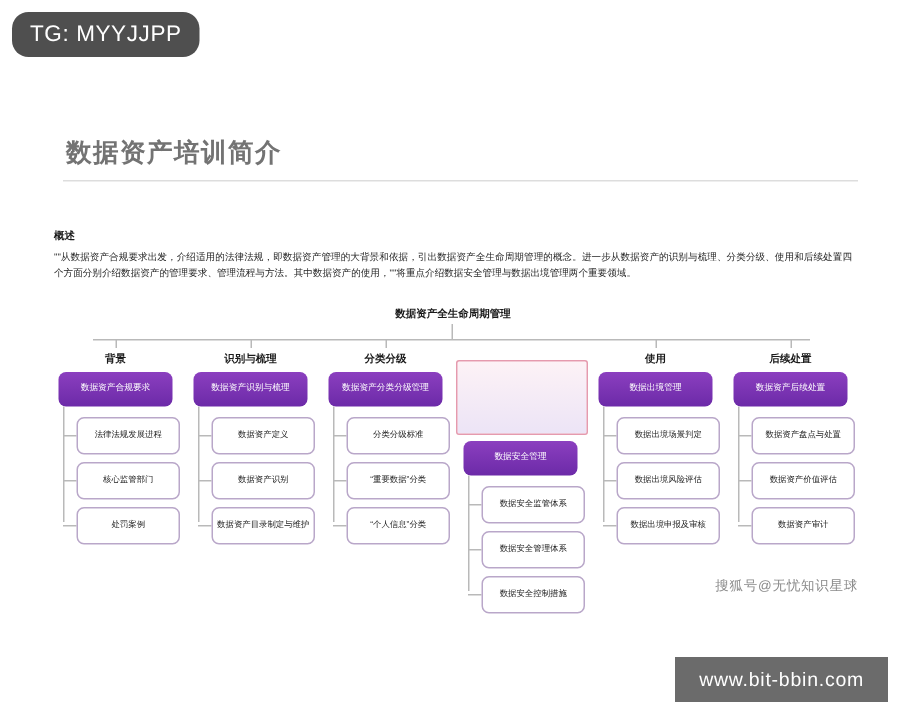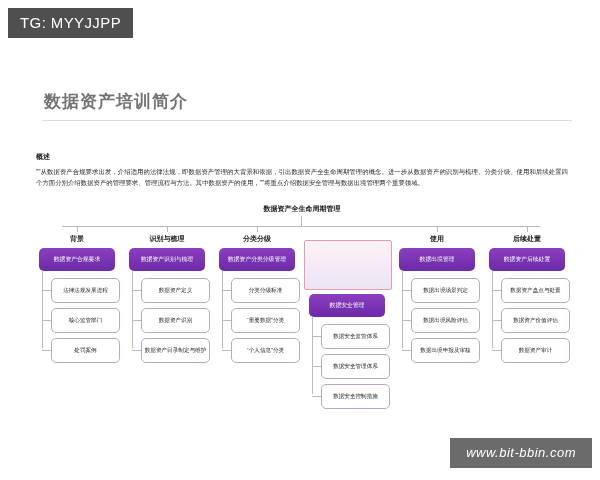--- a/index.html
+++ b/index.html
@@ -11,20 +11,21 @@
   }
   #root { position: relative; width: 600px; height: 480px; background: #fff; }
 
   
   .tg-badge {
     position: absolute; left: 8px; top: 8px;
     background: #4f4f4f; color: #ffffff;
     font-size: 15px; letter-spacing: .4px;
     padding: 6px 12px 7px 12px;
     white-space: nowrap;
+    border-radius: 11px;
   }
 
   
   .card {
     position: absolute; left: 14px; top: 62px;
     width: 572px; height: 370px;
     background: #ffffff;
   }
   .card-title {
     position: absolute; left: 30px; top: 28px;
@@ -102,21 +103,20 @@
   
   .watermark {
     position: absolute; right: 28px; top: 384px;
     font-size: 9px; color: #8a8a8a; letter-spacing: .5px;
   }
   .footer-bar {
     position: absolute; right: 8px; bottom: 12px;
     background: #6b6b6b; color: #ffffff;
     font-size: 13px; letter-spacing: .5px;
     padding: 7px 16px 8px 16px;
-    font-style: italic;
   }
 </style>
 </head>
 <body>
 
 <div id="root">
 
   <div class="tg-badge">TG: MYYJJPP</div>
 
   <div class="card">
@@ -250,15 +250,16 @@
               <div class="sub-item">
                 <div class="elbow"></div>
                 <div class="node-sub">数据资产审计</div>
               </div>
             </div>
           </div>
         </div>
     </div>
   </div>
 
+  <div class="watermark">搜狐号@无忧知识星球</div>
   <div class="footer-bar">www.bit-bbin.com</div>
 
 </div>
 
 </body></html>

